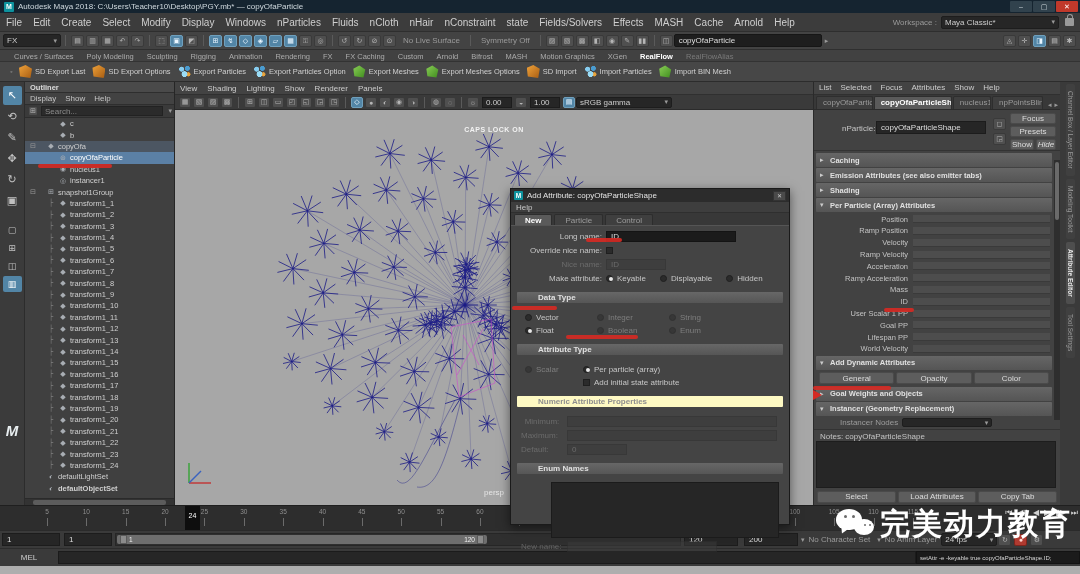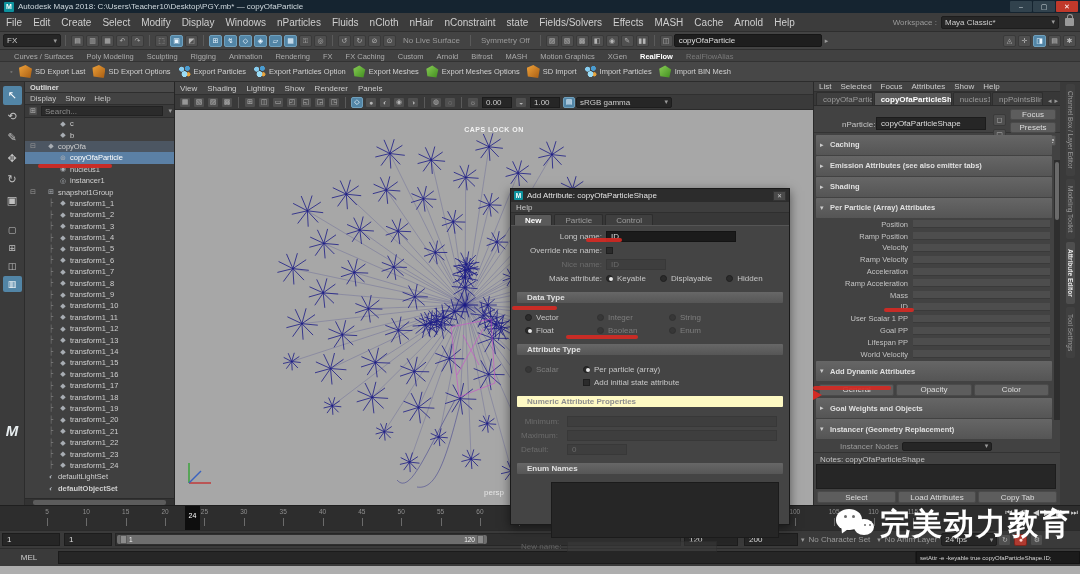--- a/index.html
+++ b/index.html
@@ -83,21 +83,21 @@
   #aemenus{height:13px;display:flex;align-items:center;padding-left:5px;background:#434343;border-bottom:1px solid #303030;}
   #aemenus span{margin-right:9px;color:#cdcdcd;}
   #aetabs{height:15px;display:flex;align-items:flex-end;background:#383838;padding:0 2px;border-bottom:1px solid #2b2b2b;}
   .aetab{height:13px;display:flex;align-items:center;padding:0 6px;margin-right:1px;background:#3f3f3f;color:#9a9a9a;border:1px solid #2e2e2e;border-bottom:none;border-radius:2px 2px 0 0;white-space:nowrap;overflow:hidden;max-width:92px;}
   .aetab.active{background:#5a5a5a;color:#fff;font-weight:bold;}
   #aehead{height:42px;position:relative;background:#424242;border-bottom:1px solid #333;}
   #aehead .lbl{position:absolute;left:28px;top:14px;color:#c5c5c5;}
   #aename{position:absolute;left:62px;top:11px;width:110px;height:13px;background:#262626;border:1px solid #1c1c1c;color:#ddd;display:flex;align-items:center;padding:0 4px;}
   .aebtn{position:absolute;background:#5d5d5d;border:1px solid #4a4a4a;color:#ddd;display:flex;align-items:center;justify-content:center;border-radius:2px;}
   #aesections{flex:1;position:relative;padding:1px 8px 0 2px;}
-  .aehdr{height:20px;background:linear-gradient(#666,#555);margin:1px 0;display:flex;align-items:center;color:#e0e0e0;font-size:7.5px;font-weight:bold;padding-left:14px;position:relative;border-radius:1px;white-space:nowrap;overflow:hidden;}
+  .aehdr{height:14px;background:linear-gradient(#666,#555);margin:1px 0;display:flex;align-items:center;color:#e0e0e0;font-size:7.5px;font-weight:bold;padding-left:14px;position:relative;border-radius:1px;white-space:nowrap;overflow:hidden;}
   .aehdr::before{content:"▸";position:absolute;left:4px;color:#ccc;font-size:7px;}
   .aehdr.open::before{content:"▾";}
   .pprow{height:11.8px;display:flex;align-items:center;}
   .pprow .pl{width:92px;text-align:right;color:#c3c3c3;font-size:7.5px;white-space:nowrap;flex:none;}
   .pprow .pf{flex:1;height:8px;background:#4d4d4d;border-bottom:1px solid #3a3a3a;margin-left:5px;margin-right:2px;}
   #adynbtns{height:15px;display:flex;align-items:center;padding:1px 2px;}
   #adynbtns .dbtn{flex:1;height:12px;background:#5d5d5d;border:1px solid #4a4a4a;color:#ddd;display:flex;align-items:center;justify-content:center;margin:0 1px;border-radius:2px;}
   #instrow{height:12px;display:flex;align-items:center;overflow:hidden;padding-left:24px;}
   #instrow .il{color:#9c9c9c;margin-right:4px;white-space:nowrap;}
   #instrow .ddown{width:90px;height:9px;}
@@ -125,21 +125,21 @@
   .frow{display:flex;align-items:center;margin-bottom:2px;height:12px;}
   .frow .flbl{width:85px;text-align:right;color:#c6c6c6;margin-right:4px;white-space:nowrap;flex:none;}
   .frow .flbl.dim{color:#8a8a8a;}
   .dfield{height:11px;background:#1b1b1b;border:1px solid #141414;color:#ddd;display:flex;align-items:center;padding:0 4px;}
   .dfield.dim{background:#3a3a3a;border-color:#303030;color:#8a8a8a;}
   .rad{width:7px;height:7px;border-radius:50%;background:#2b2b2b;border:1px solid #1f1f1f;display:inline-block;margin-right:4px;position:relative;flex:none;}
   .rad.on::after{content:"";position:absolute;left:1.5px;top:1.5px;width:4px;height:4px;border-radius:50%;background:#e8e8e8;}
   .chk{width:7px;height:7px;background:#2b2b2b;border:1px solid #1f1f1f;display:inline-block;margin-right:4px;flex:none;}
   .optlbl{color:#c6c6c6;margin-right:6px;white-space:nowrap;}
   .optlbl.dim{color:#7e7e7e;}
-  .sechdr{height:11px;background:linear-gradient(#676767,#565656);display:flex;align-items:center;font-weight:bold;color:#e0e0e0;padding-left:10px;margin:8px 0;border-radius:1px;}
+  .sechdr{height:11px;background:linear-gradient(#676767,#565656);display:flex;align-items:center;font-weight:bold;color:#e0e0e0;padding-left:21px;margin:8px 0;border-radius:1px;}
   .sechdr.dim{background:#fef9c3;color:#8f8f8f;}
   .optgrid{display:flex;align-items:center;height:12px;padding-left:8px;margin-bottom:1px;}
   .optcell{display:flex;align-items:center;width:72px;}
   #enumbox{margin:2px 0 2px 34px;width:228px;height:56px;background:#262626;border:1px solid #1b1b1b;}
   #dlgbtns{position:absolute;left:0;right:0;bottom:4px;display:flex;padding:0 4px;border-top:1px solid #555;padding-top:4px;}
   #dlgbtns .dbtn{flex:1;height:14px;background:#5d5d5d;border:1px solid #494949;color:#e0e0e0;display:flex;align-items:center;justify-content:center;margin:0 2px;border-radius:2px;}
   
   #timeline{left:0;top:505px;width:1080px;height:25px;background:#2d2d2d;border-top:1px solid #1f1f1f;position:absolute;}
   #ticks{position:absolute;left:40px;top:2px;width:880px;display:flex;justify-content:space-between;}
   #ticks .tick{width:14px;text-align:center;color:#8f8f8f;font-size:6.5px;position:relative;}

